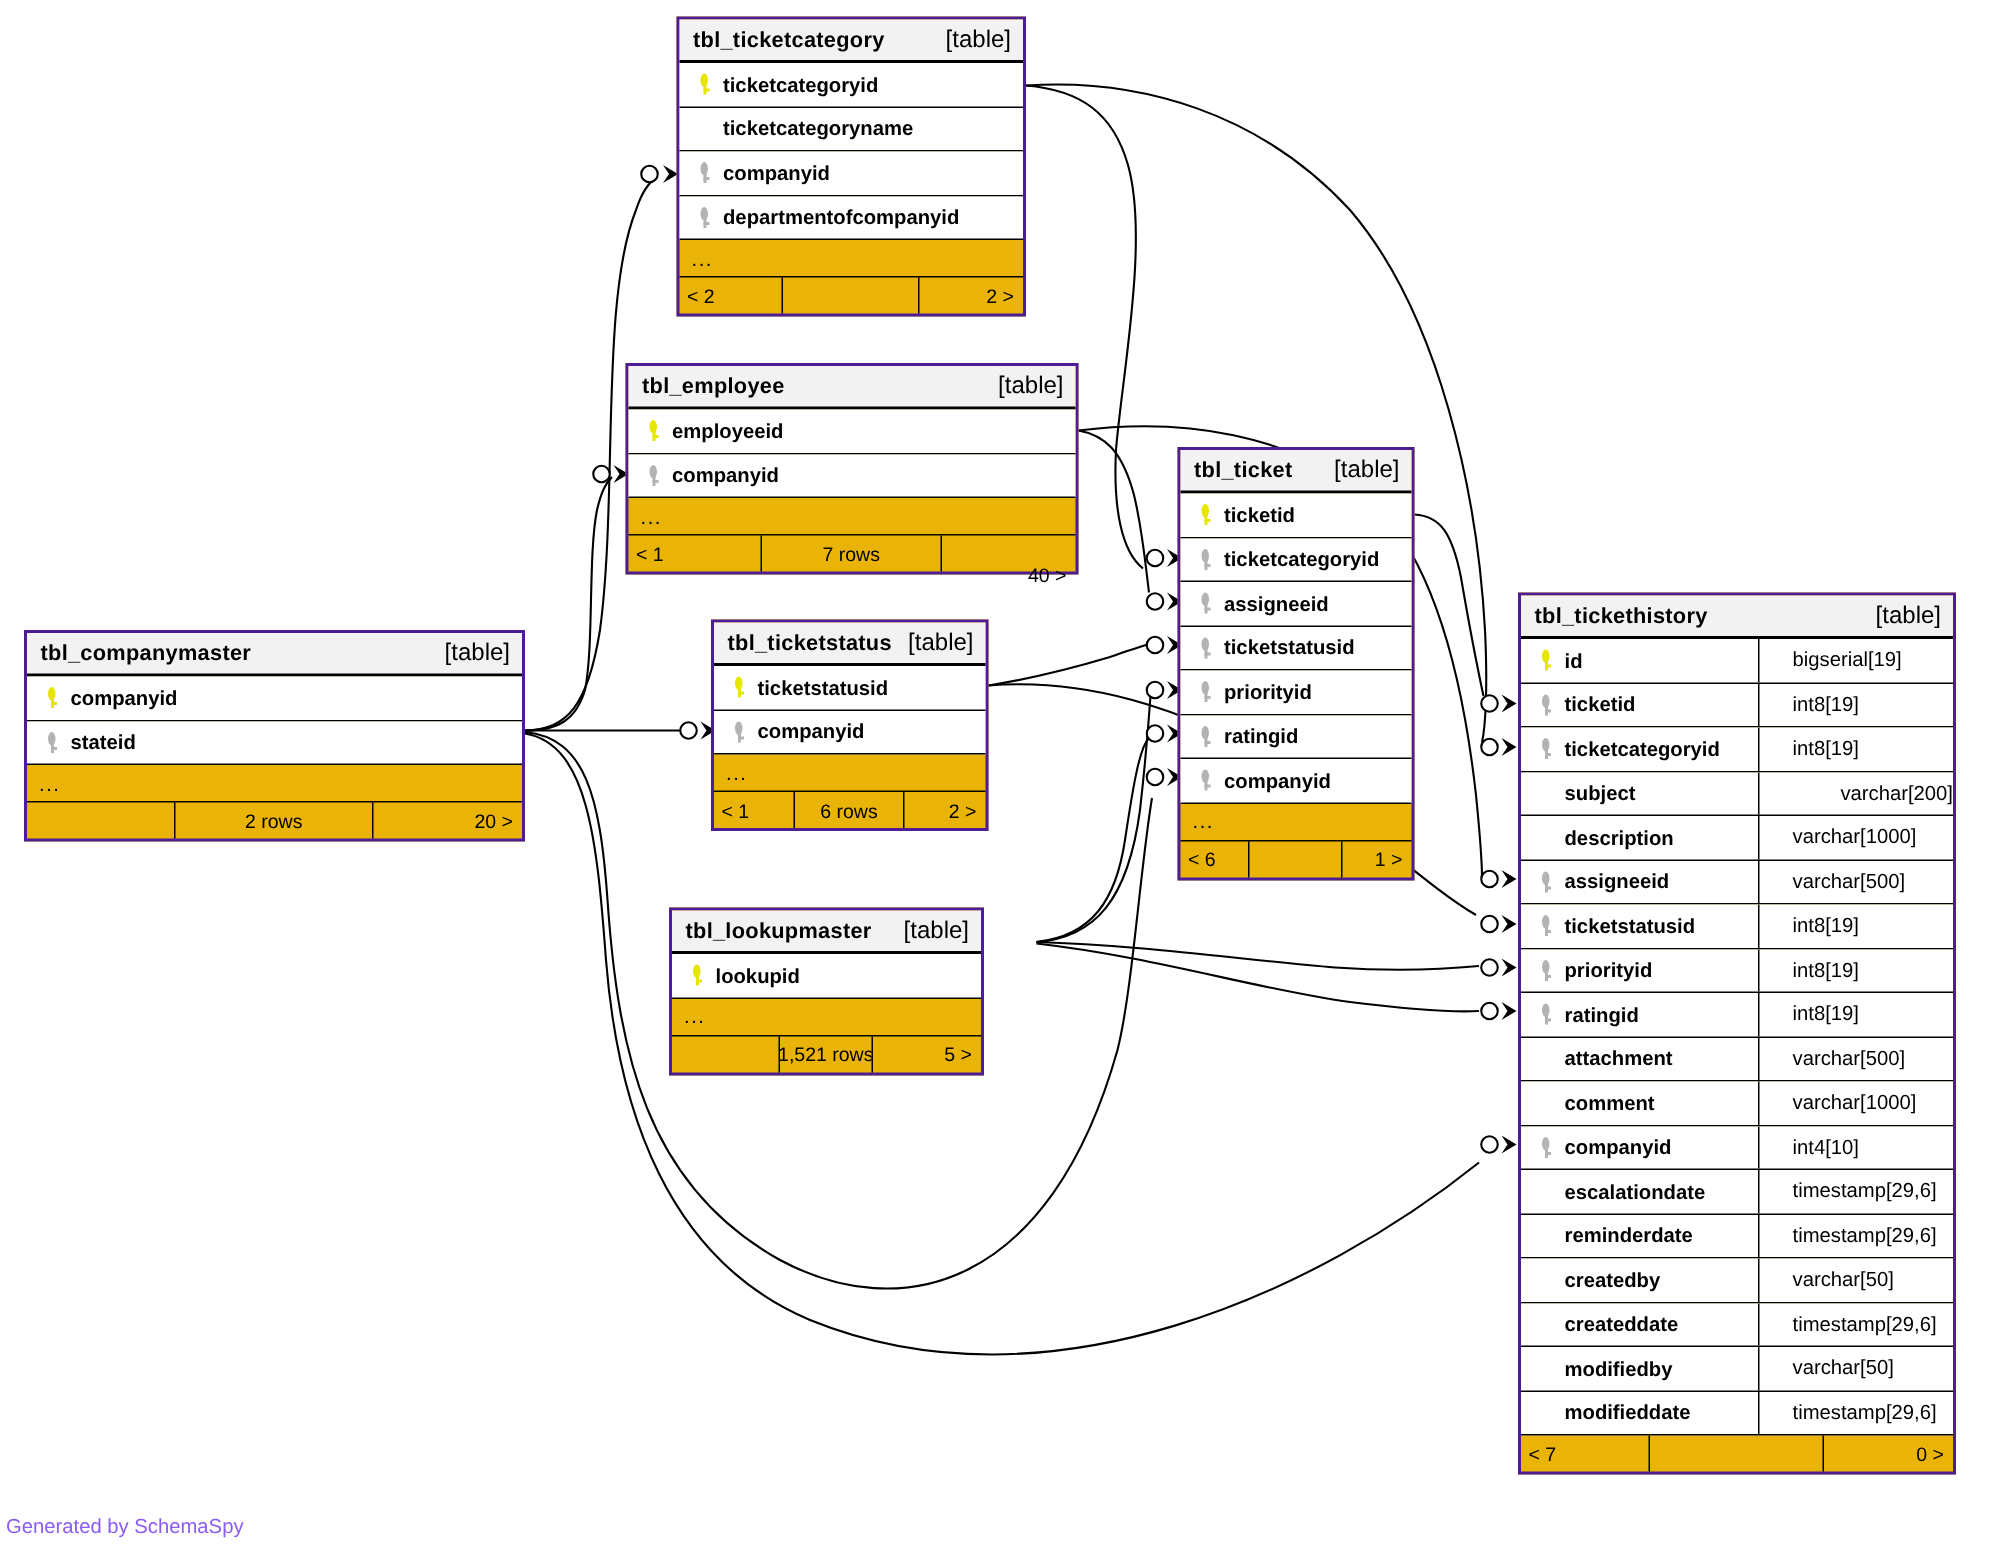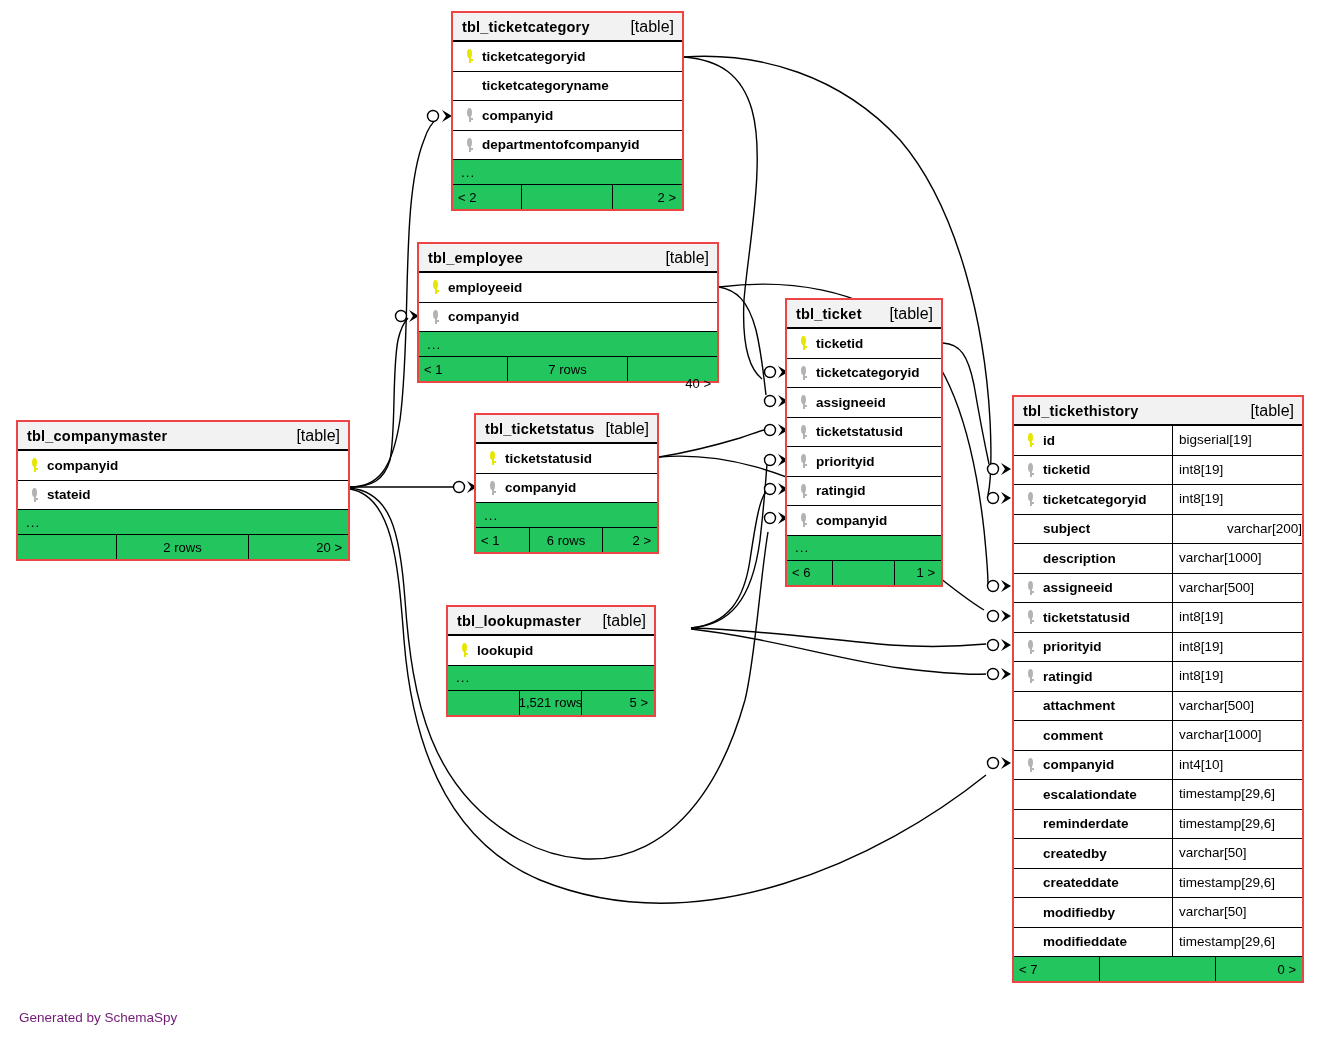--- a/index.html
+++ b/index.html
@@ -38,22 +38,22 @@
   }
   .edge-arrow {
     fill: #000000;
     stroke: none;
   }
 
   
   .tbl {
     position: absolute;
     box-sizing: border-box;
-    border: 2px solid #ef4444;
-    background: #22c55e;
+    border: 2px solid #4c1d95;
+    background: #eab308;
     z-index: 5;
   }
   .tbl-header {
     display: flex;
     align-items: center;
     justify-content: space-between;
     box-sizing: border-box;
     height: 29px;
     padding: 0 8px 0 9px;
     background: #f2f2f2;
@@ -86,21 +86,21 @@
     box-sizing: border-box;
     flex: 1 1 auto;
     min-width: 0;
     padding-left: 9px;
     overflow: hidden;
     font-weight: bold;
   }
   .col-type-cell {
     box-sizing: border-box;
     flex: 0 0 auto;
-    padding-left: 6px;
+    padding-left: 22px;
     border-left: 1.6px solid #000000;
     font-size: 13.5px;
     white-space: nowrap;
     overflow: hidden;
     line-height: 27px;
     height: 100%;
   }
   .keyslot {
     flex: 0 0 auto;
     width: 18px;
@@ -183,24 +183,24 @@
     border-right: 1.6px solid #000000;
   }
   .fc-right {
     flex: 0 0 auto;
     padding-right: 6px;
     justify-content: flex-end;
   }
 
   #credit {
     position: absolute;
-    left: 19px;
+    left: 4px;
     top: 1010px;
     font-size: 13.5px;
-    color: #701a75;
+    color: #8b5cf6;
     white-space: nowrap;
   }
 </style>
 </head>
 <body>
 
 <div id="canvas">
 
   <svg id="edges" viewBox="0 0 1341 1039" xmlns="http://www.w3.org/2000/svg">
 

